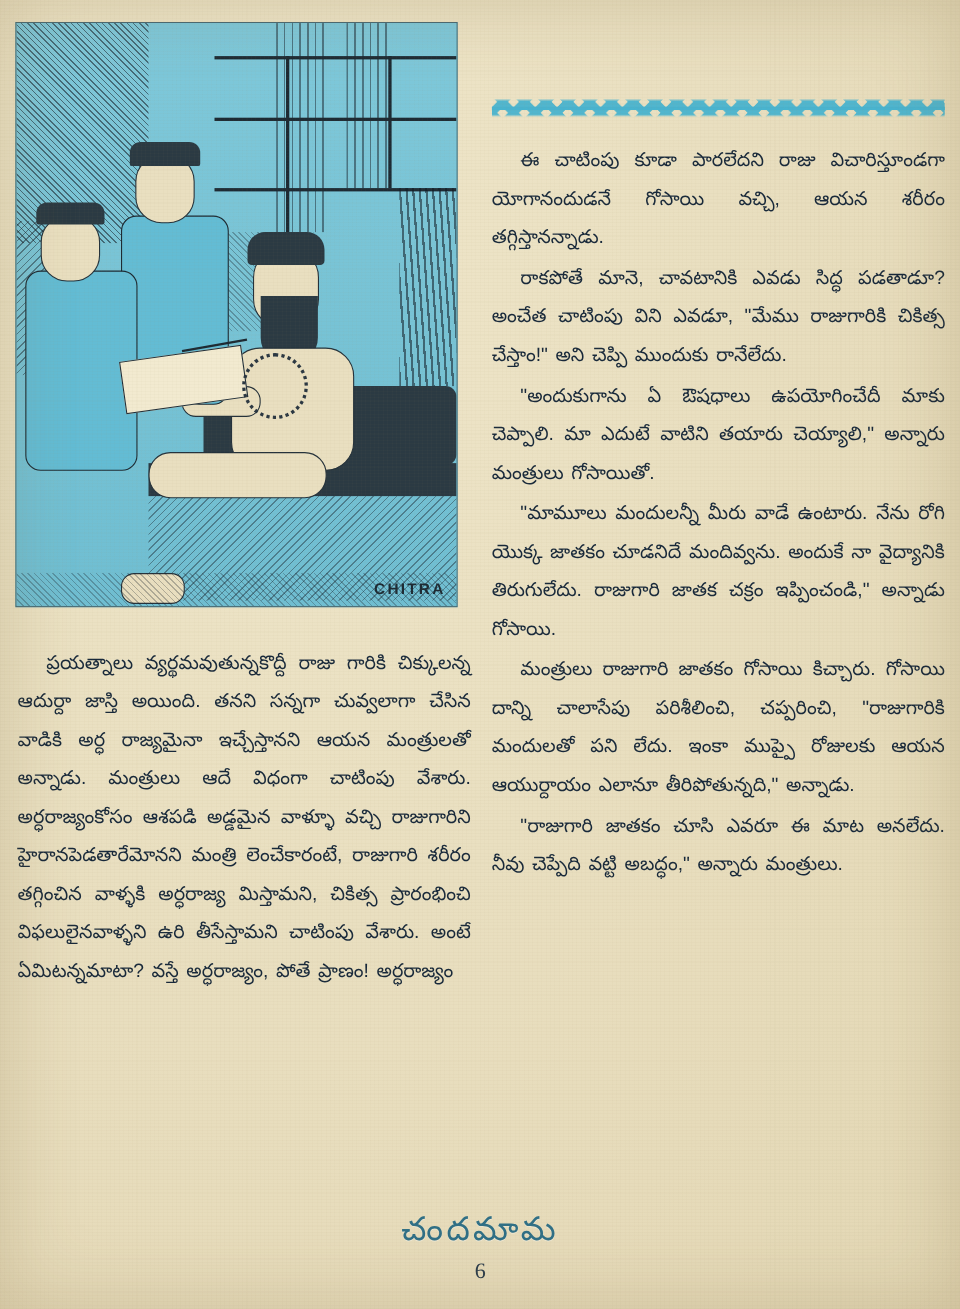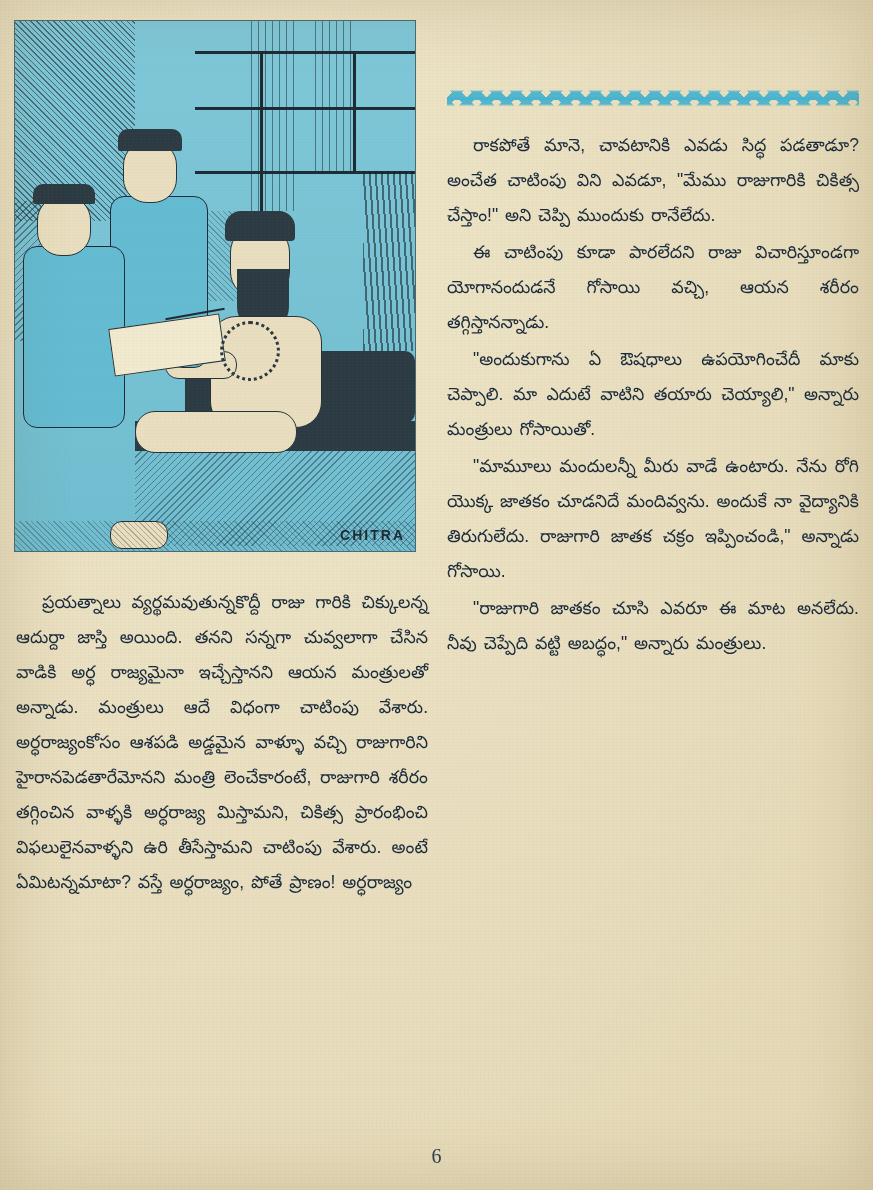--- a/index.html
+++ b/index.html
@@ -238,36 +238,38 @@
 
     <div class="sig">CHITRA</div>
   </div>
 
   <div class="ornament" style="position:absolute;left:447px;top:88px;width:412px;">
     <div class="band"></div>
     <div class="diamonds"></div>
   </div>
 
   <div class="col col-right" style="top:128px;">
+    <p class="para indent">ఈ చాటింపు కూడా పారలేదని రాజు విచారిస్తూండగా యోగానందుడనే గోసాయి వచ్చి, ఆయన శరీరం తగ్గిస్తానన్నాడు.</p>
     <p class="para indent">రాకపోతే మానె, చావటానికి ఎవడు సిద్ధ పడతాడూ? అంచేత చాటింపు విని ఎవడూ, "మేము రాజుగారికి చికిత్స చేస్తాం!" అని చెప్పి ముందుకు రానేలేదు.</p>
-    <p class="para indent">ఈ చాటింపు కూడా పారలేదని రాజు విచారిస్తూండగా యోగానందుడనే గోసాయి వచ్చి, ఆయన శరీరం తగ్గిస్తానన్నాడు.</p>
     <p class="para indent">"అందుకుగాను ఏ ఔషధాలు ఉపయోగించేదీ మాకు చెప్పాలి. మా ఎదుటే వాటిని తయారు చెయ్యాలి," అన్నారు మంత్రులు గోసాయితో.</p>
     <p class="para indent">"మామూలు మందులన్నీ మీరు వాడే ఉంటారు. నేను రోగి యొక్క జాతకం చూడనిదే మందివ్వను. అందుకే నా వైద్యానికి తిరుగులేదు. రాజుగారి జాతక చక్రం ఇప్పించండి," అన్నాడు గోసాయి.</p>
+    <p class="para indent">మంత్రులు రాజుగారి జాతకం గోసాయి కిచ్చారు. గోసాయి దాన్ని చాలాసేపు పరిశీలించి, చప్పరించి, "రాజుగారికి మందులతో పని లేదు. ఇంకా ముప్పై రోజులకు ఆయన ఆయుర్దాయం ఎలానూ తీరిపోతున్నది," అన్నాడు.</p>
     <p class="para indent">"రాజుగారి జాతకం చూసి ఎవరూ ఈ మాట అనలేదు. నీవు చెప్పేది వట్టి అబద్ధం," అన్నారు మంత్రులు.</p>
   </div>
 
   <div class="col col-left">
     <p class="para indent">ప్రయత్నాలు వ్యర్థమవుతున్నకొద్దీ రాజు గారికి చిక్కులన్న ఆదుర్దా జాస్తి అయింది. తనని సన్నగా చువ్వలాగా చేసిన వాడికి అర్ధ రాజ్యమైనా ఇచ్చేస్తానని ఆయన మంత్రులతో అన్నాడు. మంత్రులు ఆదే విధంగా చాటింపు వేశారు. అర్ధరాజ్యంకోసం ఆశపడి అడ్డమైన వాళ్ళూ వచ్చి రాజుగారిని హైరానపెడతారేమోనని మంత్రి లెంచేకారంటే, రాజుగారి శరీరం తగ్గించిన వాళ్ళకి అర్ధరాజ్య మిస్తామని, చికిత్స ప్రారంభించి విఫలులైనవాళ్ళని ఉరి తీసేస్తామని చాటింపు వేశారు. అంటే ఏమిటన్నమాటా? వస్తే అర్ధరాజ్యం, పోతే ప్రాణం! అర్ధరాజ్యం</p>
   </div>
 
   <div class="footer">
     <div class="orn-side">
       <div class="band"></div>
       <div class="diamonds"></div>
     </div>
+    <div class="masthead">చందమామ</div>
     <div class="orn-side">
       <div class="band"></div>
       <div class="diamonds"></div>
     </div>
   </div>
 
   <div class="page-number">6</div>
 
   <div class="grain"></div>
   <div class="edge-shadow"></div>

